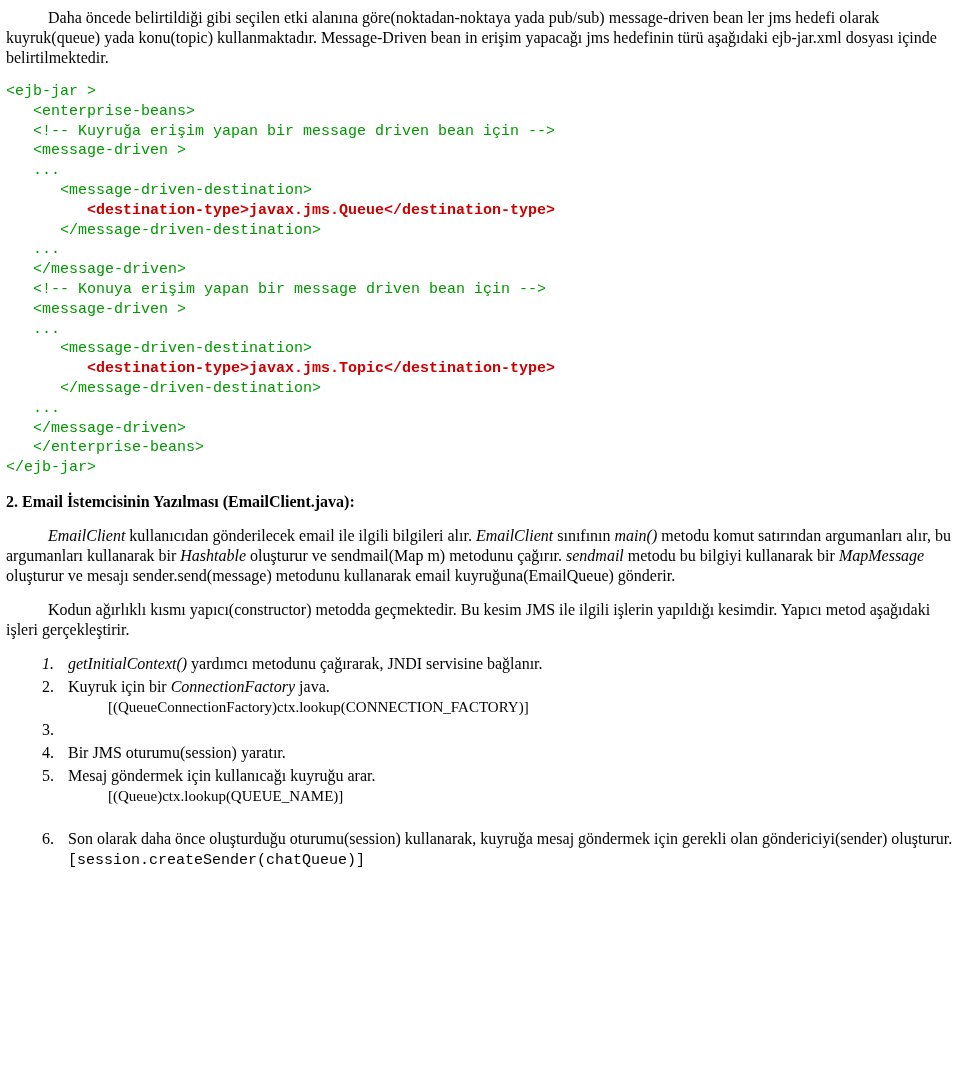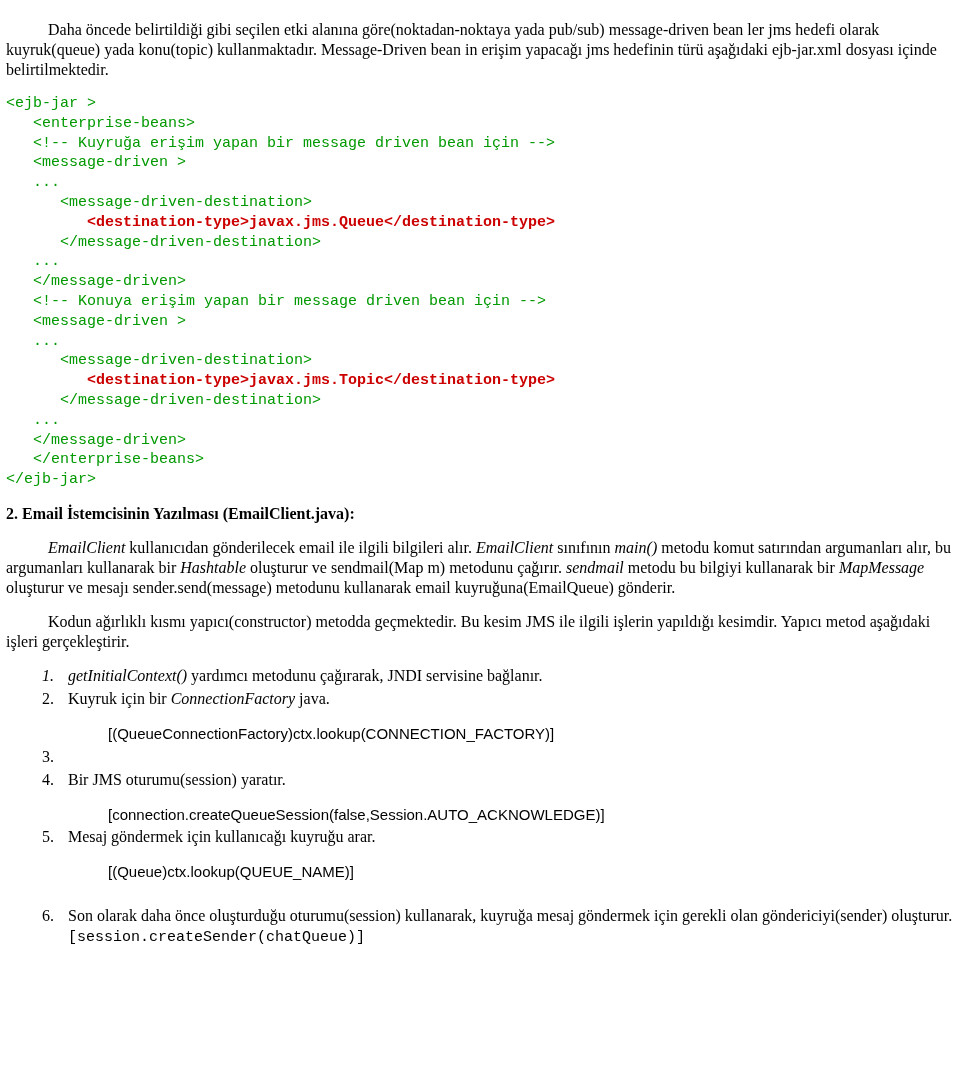--- a/index.html
+++ b/index.html
@@ -6,41 +6,41 @@
     font-family: "Times New Roman", Times, serif;
     font-size: 16px;
     line-height: 1.25;
     margin: 0;
     padding: 8px 6px;
     color: #000;
     background: #fff;
     width: 960px;
     box-sizing: border-box;
   }
-  p { margin: 12px 0 14px 0; }
+  p { margin: 0 0 14px 0; }
   .indent { text-indent: 42px; }
   .code-block {
     font-family: "Courier New", Courier, monospace;
     font-size: 15px;
     line-height: 1.32;
     white-space: pre;
     color: #009900;
     margin: 8px 0 14px 0;
   }
   .code-block .red { color: #cc0000; font-weight: bold; margin-top: 40px; }
   .section-title { font-weight: bold; margin: 6px 0 14px 0; font-size: 16px; }
   .italic { font-style: italic; }
   ol { margin: 0 0 0 56px; padding: 0; }
   ol li { margin: 0 0 3px 0; padding-left: 6px; font-size: 16px; }
   .li-code {
-    font-family: Liberation Sans, sans-serif;
+    font-family: Liberation Serif, serif;
     font-size: 15px;
     display: block;
     margin-left: 40px;
-    margin-top: 16px;
+    margin-top: 1px;
   }
   .num-italic { font-style: italic; }
   ol li::marker { font-size: 16px; }
 </style>
 </head>
 <body>
 
 <p class="indent">Daha öncede belirtildiği gibi seçilen etki alanına göre(noktadan-noktaya yada pub/sub) message-driven bean ler jms hedefi olarak kuyruk(queue) yada konu(topic) kullanmaktadır. Message-Driven bean in erişim yapacağı jms hedefinin türü aşağıdaki ejb-jar.xml dosyası içinde belirtilmektedir.</p>
 
 <div class="code-block"><span>&lt;ejb-jar &gt;</span>
@@ -71,19 +71,18 @@
 <p class="indent">Kodun ağırlıklı kısmı yapıcı(constructor) metodda geçmektedir. Bu kesim JMS ile ilgili işlerin yapıldığı kesimdir. Yapıcı metod aşağıdaki işleri gerçekleştirir.</p>
 
 <ol>
   <li class="num-italic" style="list-style-type:'1.  ';"><span class="italic">getInitialContext()</span><span style="font-style:normal"> yardımcı metodunu çağırarak, JNDI servisine bağlanır.</span></li>
   <li style="list-style-type:'2.  ';"><span>Kuyruk için bir </span><span class="italic">ConnectionFactory </span><span>java.</span>
     <span class="li-code">[(QueueConnectionFactory)ctx.lookup(CONNECTION_FACTORY)]</span>
   </li>
   <li style="list-style-type:'3.  ';">
   </li>
   <li style="list-style-type:'4.  ';"><span>Bir JMS oturumu(session) yaratır.</span>
-    <span class="li-code">[connection.createQueueSession(false,Session.AUTO_ACKNOWLEDGE)]</span>
   </li>
   <li style="list-style-type:'5.  ';"><span>Mesaj göndermek için kullanıcağı kuyruğu arar.</span>
     <span class="li-code">[(Queue)ctx.lookup(QUEUE_NAME)]</span>
   </li>
   <li style="list-style-type:'6.  ';margin-top:24px;"><span>Son olarak daha önce oluşturduğu oturumu(session) kullanarak, kuyruğa mesaj göndermek için gerekli olan göndericiyi(sender) oluşturur. </span><span style="font-family:'Courier New',monospace;font-size:15px">[session.createSender(chatQueue)]</span></li>
 </ol>
 
 </body></html>

